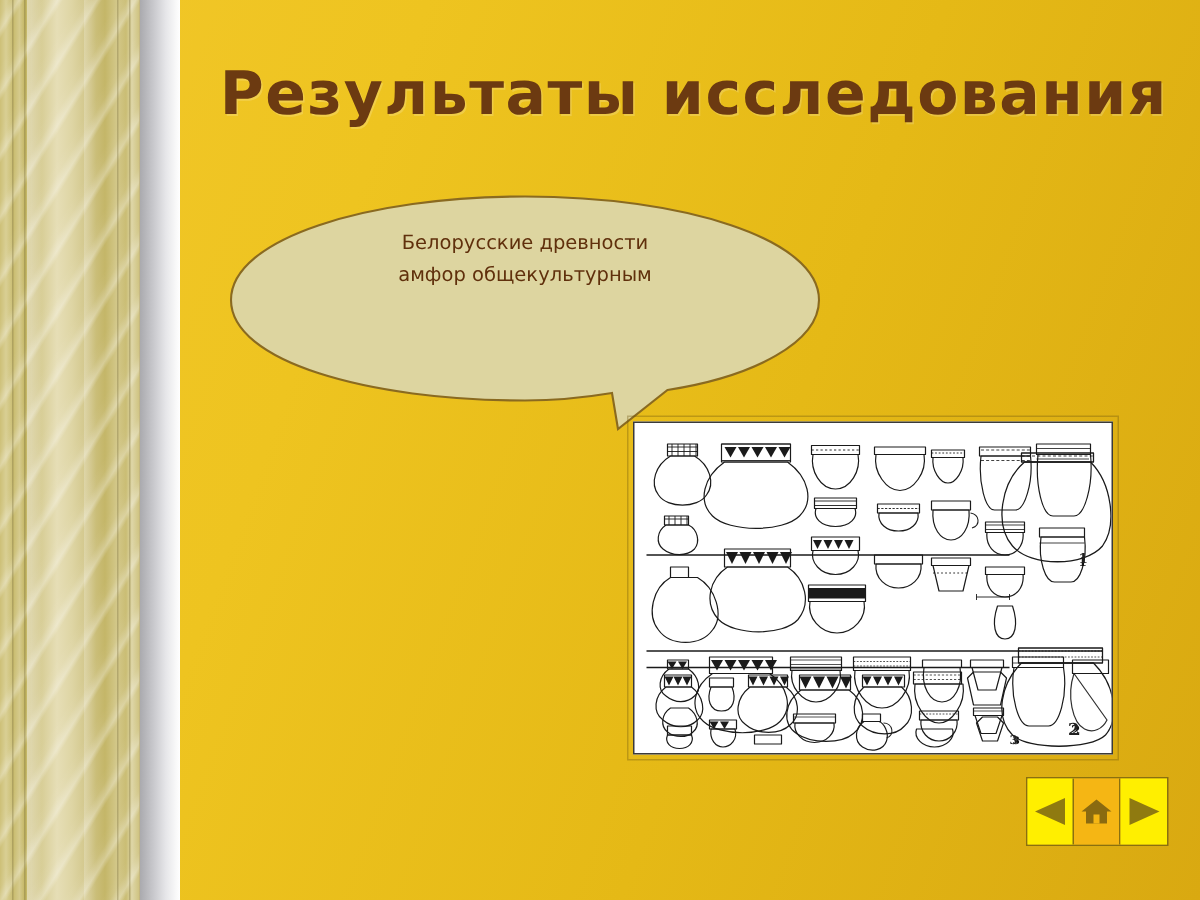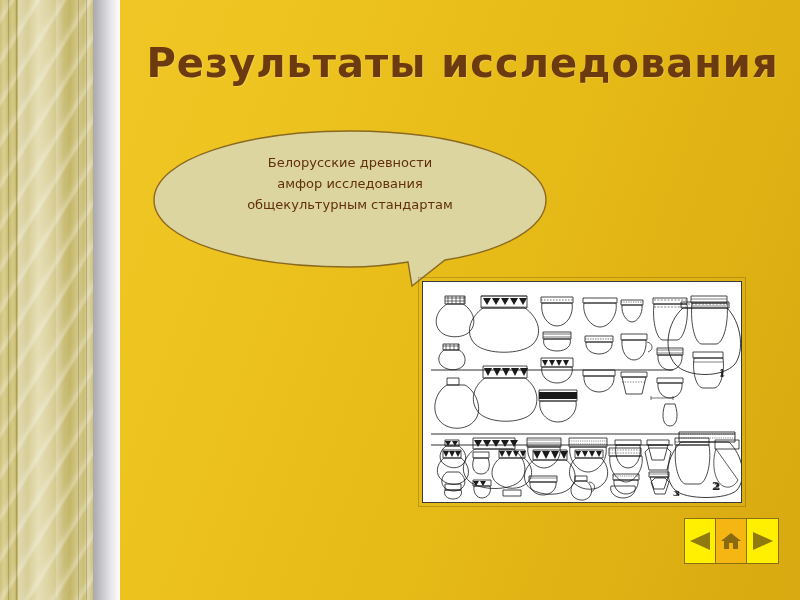--- a/index.html
+++ b/index.html
@@ -173,22 +173,21 @@
                C 396 100, 353 123, 295 132
                L 295 132
                L 262 158
                L 258 134
                C 240 137, 220 139, 200 139
                C 95 139, 4 113, 4 72
                C 4 31, 95 3, 200 3 Z" fill="#ddd5a0" stroke="#8a6a20" stroke-width="1.4"></path>
     </svg>
     <div class="bubble-text">
       <span class="line">Белорусские древности</span>
-      <span class="line">амфор исследования</span>
-      <span class="line">общекультурным стандартам</span>
+      <span class="line">амфор общекультурным</span>
     </div>
   </div>
 
   <div class="plate-frame"></div>
   <div class="plate">
     <svg class="plate-inner" viewBox="0 0 320 222" width="320" height="222">
       <g fill="none" stroke="#1a1a1a" stroke-width="0.8" stroke-linejoin="round">
 
         <path d="M22 14 h20 v8 h-20 z"></path>
         <path d="M24 22 C14 28, 10 40, 16 48 C22 57, 42 57, 48 48 C54 40, 50 28, 40 22 z"></path>

